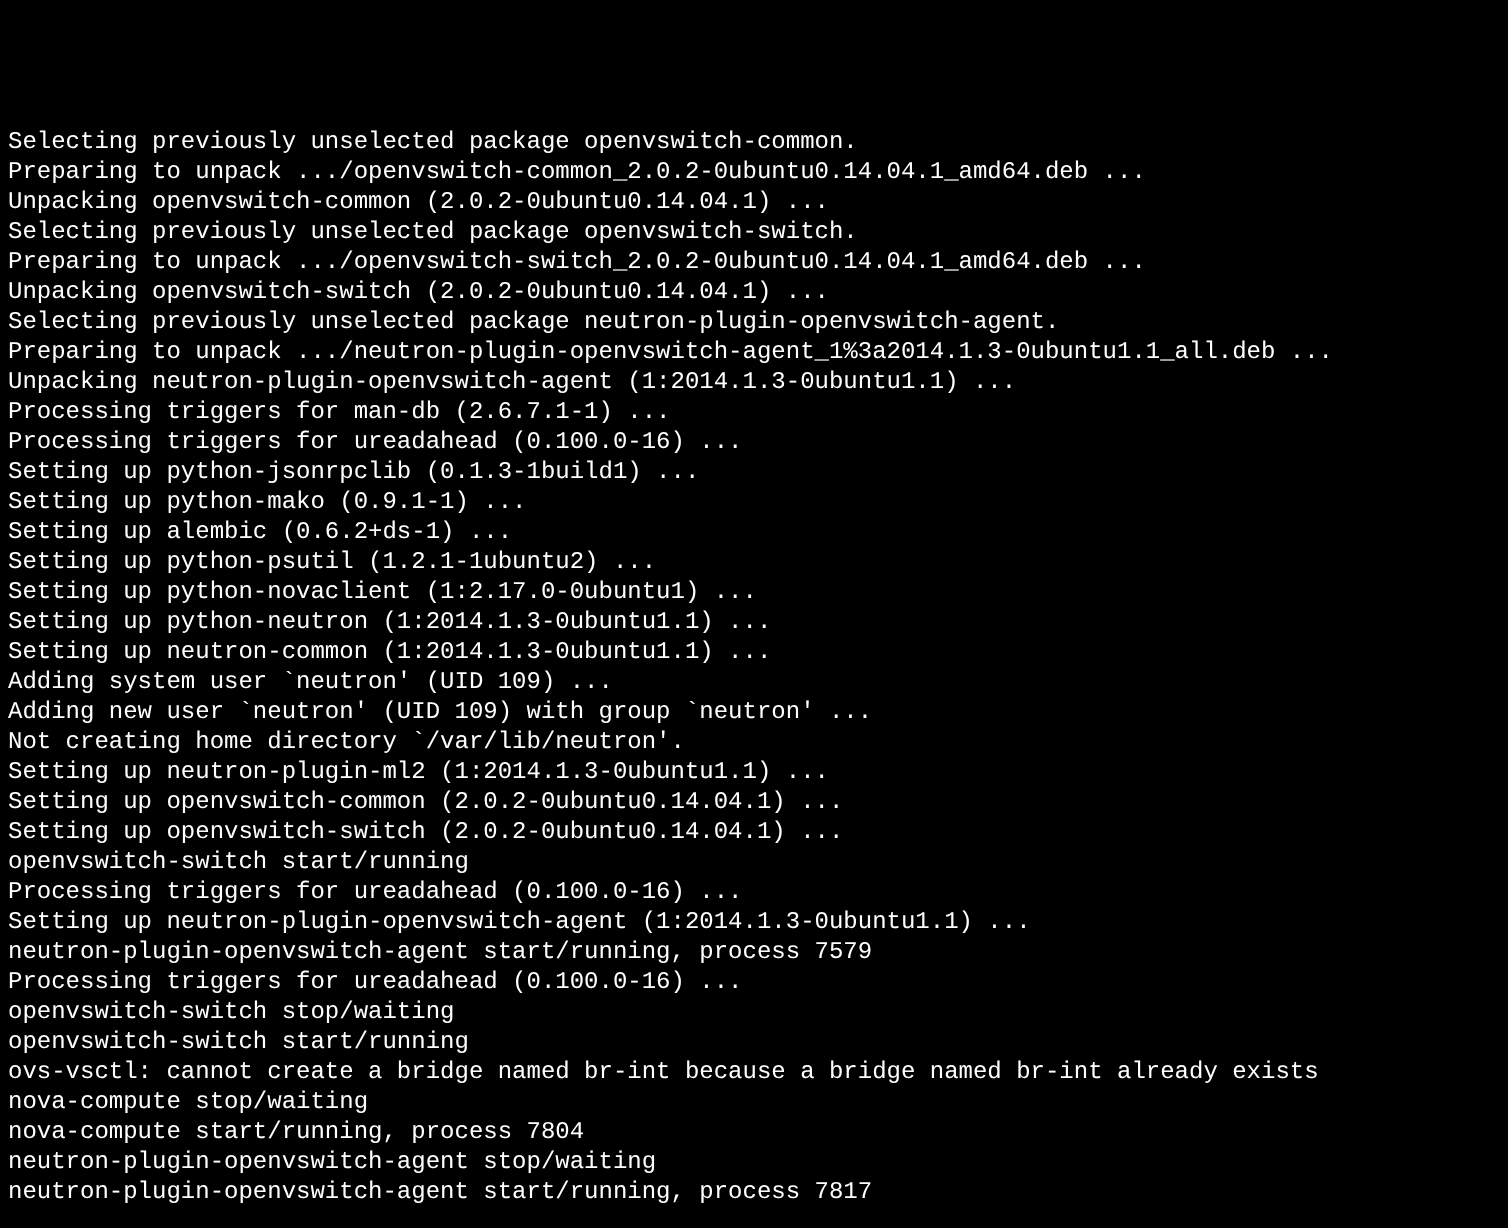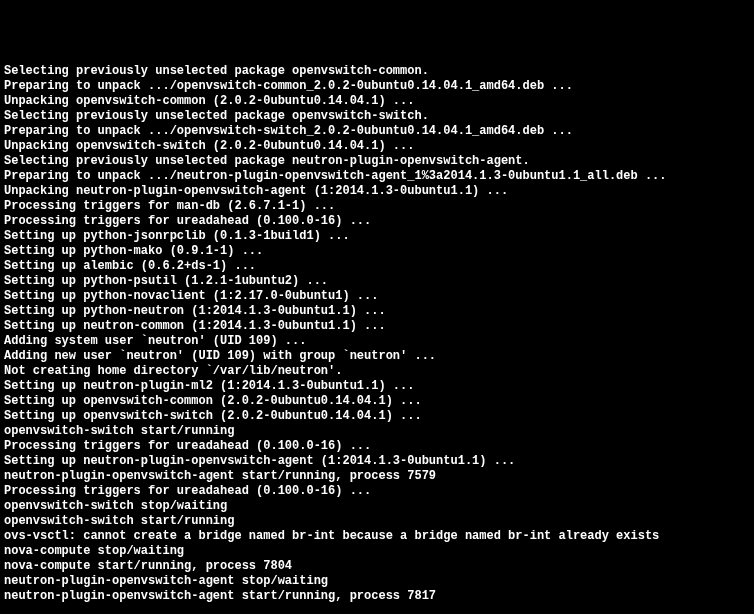--- a/index.html
+++ b/index.html
@@ -1,19 +1,18 @@
 <!DOCTYPE html>
 <html><head>
   <meta charset="utf-8">
   <style>
     * {
       margin: 0;
       padding: 0;
       box-sizing: border-box;
-      font-weight: bold;
     }
     body {
       background: #000;
       color: #fff;
       font-family: 'Courier New', monospace;
       font-size: 12px;
       line-height: 1.25;
       padding: 4px;
       width: 754px;
       height: 614px;

